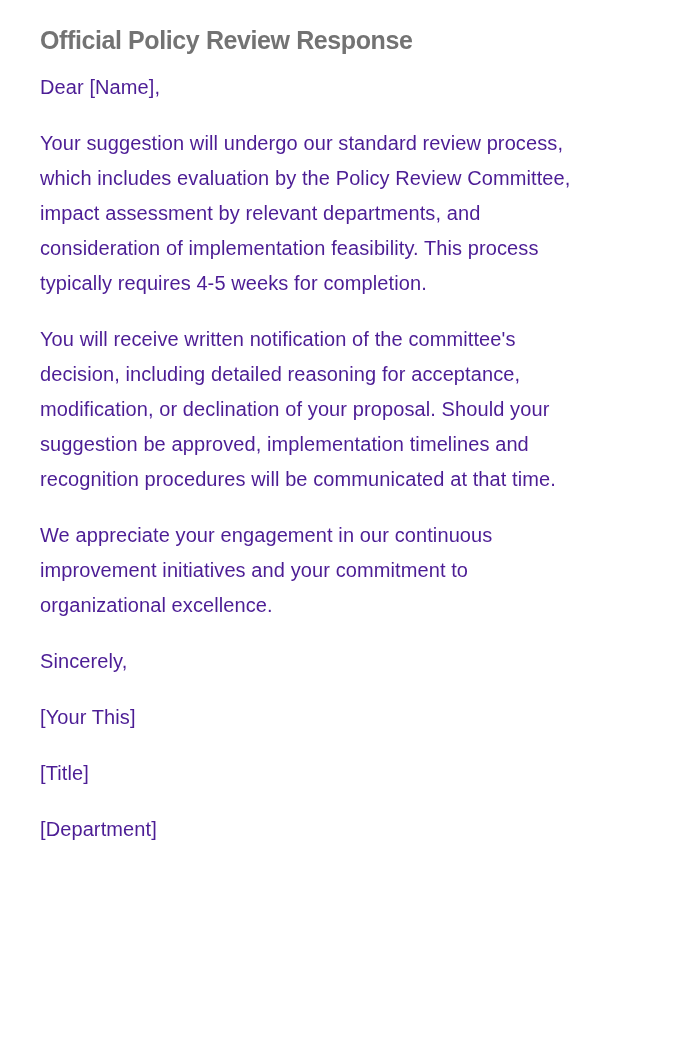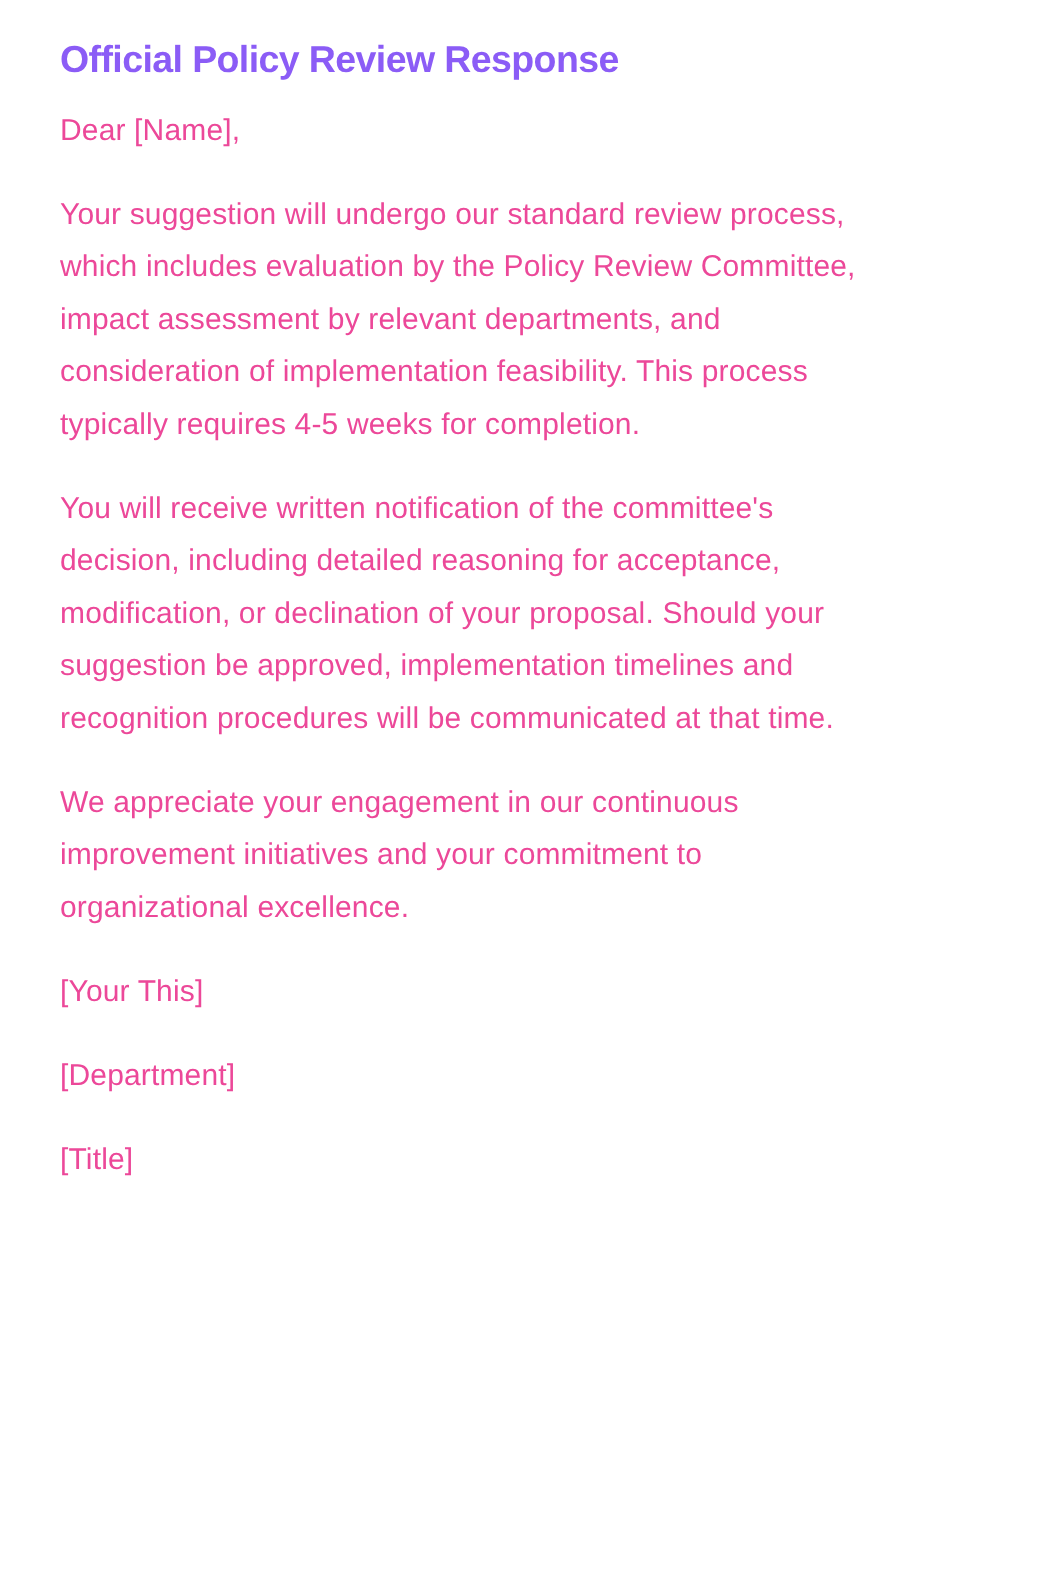--- a/index.html
+++ b/index.html
@@ -14,27 +14,27 @@
     width: 700px;
     height: 1048px;
     padding: 24px 40px 0 40px;
     background: #ffffff;
   }
   .doc-title {
     font-size: 25px;
     line-height: 33px;
     font-weight: 700;
     letter-spacing: -0.4px;
-    color: #8b5cf6;
+    color: #737373;
     margin: 0 0 13px 0;
   }
   .para {
     font-size: 20px;
     line-height: 35px;
-    color: #ec4899;
+    color: #4c1d95;
     letter-spacing: 0.1px;
     margin: 0 0 21px 0;
     white-space: pre-line;
     max-width: 620px;
   }
 </style>
 </head>
 <body>
 
 <div class="page">
@@ -52,19 +52,20 @@
   <p class="para">You will receive written notification of the committee's
 decision, including detailed reasoning for acceptance,
 modification, or declination of your proposal. Should your
 suggestion be approved, implementation timelines and
 recognition procedures will be communicated at that time.</p>
 
   <p class="para">We appreciate your engagement in our continuous
 improvement initiatives and your commitment to
 organizational excellence.</p>
 
+  <p class="para">Sincerely,</p>
 
   <p class="para">[Your This]</p>
 
+  <p class="para">[Title]</p>
+
   <p class="para">[Department]</p>
-
-  <p class="para">[Title]</p>
 </div>
 
 </body></html>

